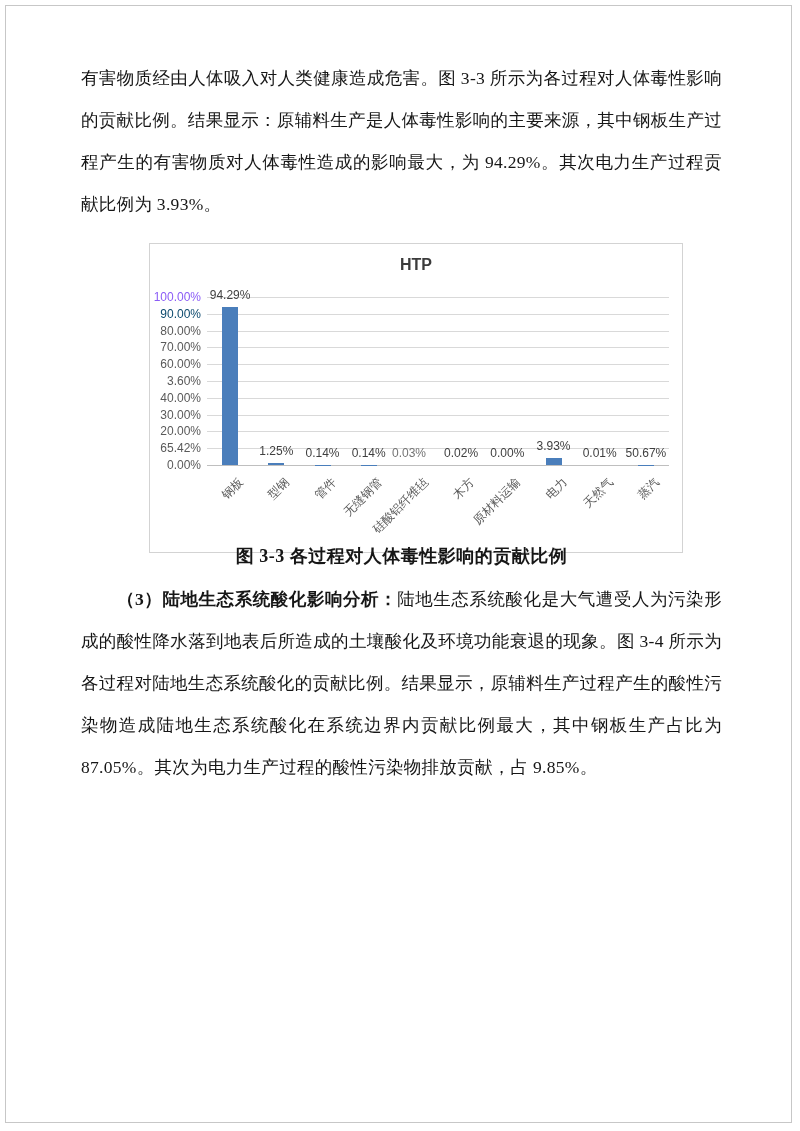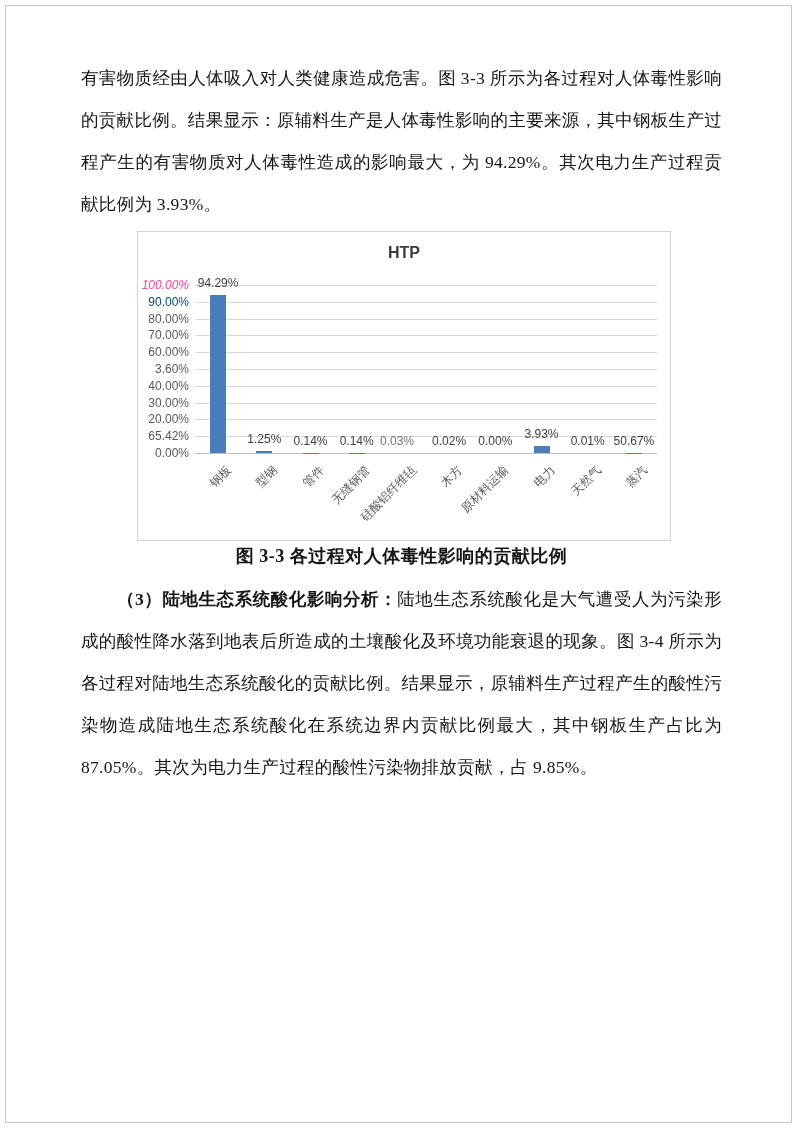--- a/index.html
+++ b/index.html
@@ -42,21 +42,21 @@
     text-align: center;
     line-height: 30px;
     letter-spacing: 0.5px;
   }
   .chart-frame {
     position: absolute;
     left: 133px;
     top: 227px;
     width: 534px;
     height: 310px;
-    margin: 4px;
+    margin: 16px;
     background: #ffffff;
     border: 1.5px solid #d3d3d3;
     box-sizing: border-box;
     font-family: "Liberation Sans", "DejaVu Sans", sans-serif;
   }
   .chart-title {
     position: absolute;
     top: 12px;
     left: 0;
     width: 100%;
@@ -109,21 +109,21 @@
 
 <div class="sheet">
   <div class="sheet-edge"></div>
 
   <p class="body-text p1">有害物质经由人体吸入对人类健康造成危害。图 3-3 所示为各过程对人体毒性影响的贡献比例。结果显示：原辅料生产是人体毒性影响的主要来源，其中钢板生产过程产生的有害物质对人体毒性造成的影响最大，为 94.29%。其次电力生产过程贡献比例为 3.93%。</p>
 
   <figure class="chart-frame">
     <div class="chart-title">HTP</div>
     <div class="chart-canvas" id="chart-canvas">
         <div class="gridline" style="left: 57px; top: 53px; width: 462px; background: rgb(217, 217, 217);"></div>
-        <div class="y-tick" style="left: 0px; top: 45px; width: 51px; color: #ec4899; font-style: italic;">100.00%</div>
+        <div class="y-tick" style="left: 0px; top: 45px; width: 51px; color: #8b5cf6;">100.00%</div>
         <div class="gridline" style="left: 57px; top: 69.8px; width: 462px; background: rgb(217, 217, 217);"></div>
         <div class="y-tick" style="left: 0px; top: 61.8px; width: 51px; color: #0c4a6e;">90.00%</div>
         <div class="gridline" style="left: 57px; top: 86.6px; width: 462px; background: rgb(217, 217, 217);"></div>
         <div class="y-tick" style="left: 0px; top: 78.6px; width: 51px; color: rgb(89, 89, 89);">80.00%</div>
         <div class="gridline" style="left: 57px; top: 103.4px; width: 462px; background: rgb(217, 217, 217);"></div>
         <div class="y-tick" style="left: 0px; top: 95.4px; width: 51px; color: rgb(89, 89, 89);">70.00%</div>
         <div class="gridline" style="left: 57px; top: 120.2px; width: 462px; background: rgb(217, 217, 217);"></div>
         <div class="y-tick" style="left: 0px; top: 112.2px; width: 51px; color: rgb(89, 89, 89);">60.00%</div>
         <div class="gridline" style="left: 57px; top: 137px; width: 462px; background: rgb(217, 217, 217);"></div>
         <div class="y-tick" style="left: 0px; top: 129px; width: 51px; color: rgb(89, 89, 89);">3.60%</div>

